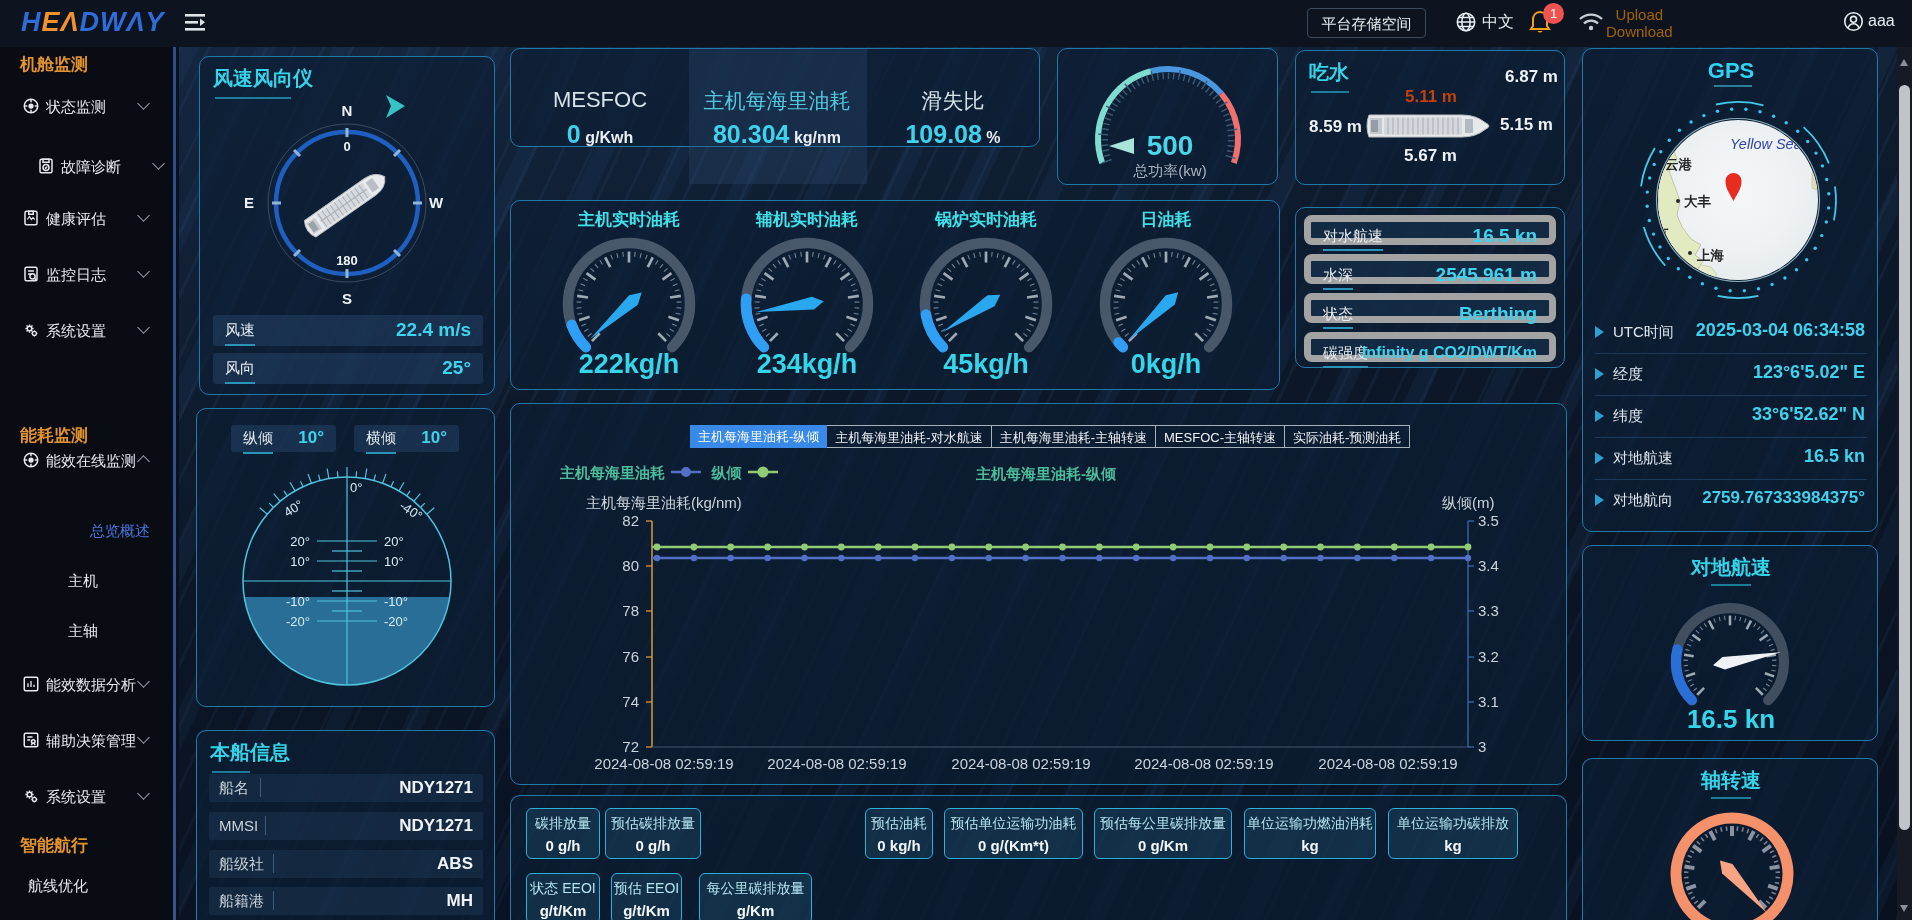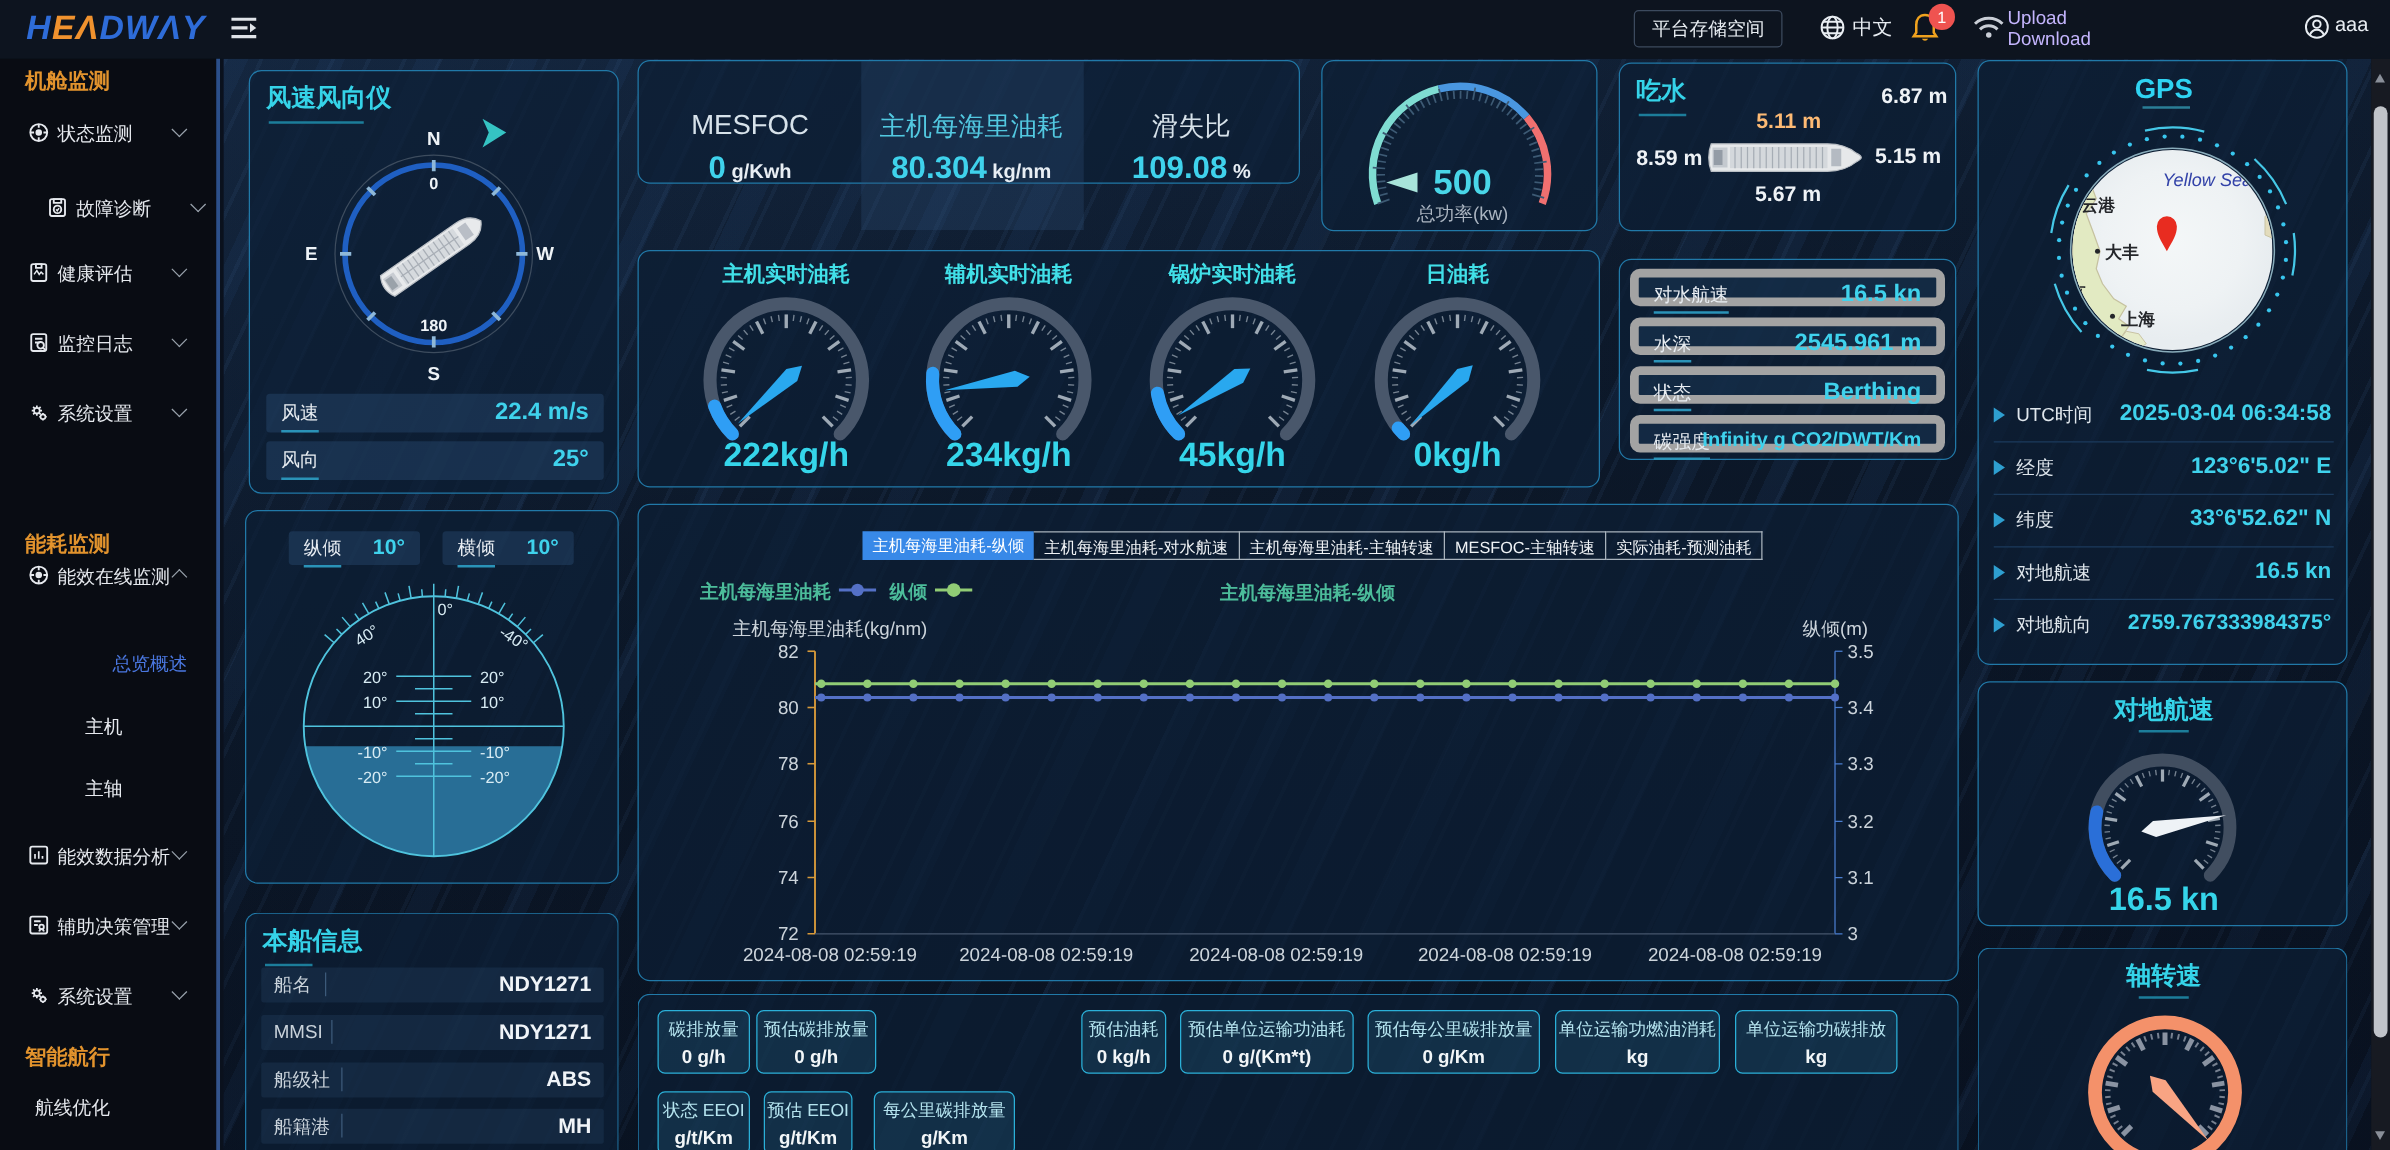--- a/index.html
+++ b/index.html
@@ -83,21 +83,21 @@
     <svg style="position:absolute;left:1528px;top:10px" width="24" height="26" viewBox="0 0 24 26">
         <path d="M12 2 C7.5 2 5 5.5 5 10 L5 16 L3 19 L21 19 L19 16 L19 10 C19 5.5 16.5 2 12 2z" fill="none" stroke="#f0a21e" stroke-width="2"></path>
         <path d="M9.5 21 a2.8 2.8 0 0 0 5 0z" fill="#f0a21e"></path>
       </svg>
     <div style="position:absolute;left:1543px;top:3px;width:21px;height:21px;border-radius:50%;background:#ef5350;color:#fff;font-size:13px;text-align:center;line-height:21px;">1</div>
     <svg style="position:absolute;left:1578px;top:12px" width="26" height="20" viewBox="0 0 26 20">
         <path d="M2 7 A16 16 0 0 1 24 7" fill="none" stroke="#c9ced6" stroke-width="2.4"></path>
         <path d="M6 11.5 A10 10 0 0 1 20 11.5" fill="none" stroke="#c9ced6" stroke-width="2.4"></path>
         <circle cx="13" cy="16" r="2.2" fill="#c9ced6"></circle>
       </svg>
-    <div class="hdr-it" style="left:1606px;top:6px;color:#c4b5fd;font-size:15px;line-height:17px;">Upload<br>Download</div>
+    <div class="hdr-it" style="left:1606px;top:6px;color:#a16207;font-size:15px;line-height:17px;text-align:center;">Upload<br>Download</div>
     <svg style="position:absolute;left:1843px;top:11px" width="21" height="21" viewBox="0 0 24 24" fill="none" stroke="#e8edf2" stroke-width="1.8">
         <circle cx="12" cy="12" r="10"></circle>
         <circle cx="12" cy="9.5" r="3.4"></circle>
         <path d="M5.5 19.5 C7 15.8 9.3 14.6 12 14.6 C14.7 14.6 17 15.8 18.5 19.5"></path>
       </svg>
     <div class="hdr-it" style="left:1868px;top:12px;font-size:16px;">aaa</div>
   </div>
   <div id="sidebar">
     <div class="sbline"></div>
     <div class="sb-head" style="top:6px;">机舱监测</div>
@@ -670,21 +670,21 @@
       </div>
     <div class="mbox" style="left:188px;top:77px;width:113px;height:51px;">
         <div class="l1">每公里碳排放量</div>
         <div class="l2">g/Km</div>
       </div>
   </div>
 
   <div class="panel" id="draft" style="left:1295px;top:50px;width:270px;height:135px;">
     <div class="ptitle" style="left:13px;top:8px;">吃水</div>
     <div style="position:absolute;left:209px;top:16px;color:#eef2f6;font-size:17px;font-weight:bold;">6.87 m</div>
-    <div style="position:absolute;left:109px;top:36px;color:#fdba74;font-size:17px;font-weight:bold;">5.11 m</div>
+    <div style="position:absolute;left:109px;top:36px;color:#c2410c;font-size:17px;font-weight:bold;">5.11 m</div>
     <div style="position:absolute;left:13px;top:66px;color:#eef2f6;font-size:17px;font-weight:bold;">8.59 m</div>
     <div style="position:absolute;left:204px;top:64px;color:#eef2f6;font-size:17px;font-weight:bold;">5.15 m</div>
     <div style="position:absolute;left:108px;top:95px;color:#eef2f6;font-size:17px;font-weight:bold;">5.67 m</div>
     <svg style="position:absolute;left:70px;top:63px;" width="124" height="24" viewBox="0 0 124 24">
       <path d="M3 1 L96 1 Q110 1 119 8.5 Q123 10.5 123 12 Q123 13.5 119 15.5 Q110 23 96 23 L3 23 Q1 18 1 12 Q1 6 3 1z" fill="#e6e8ea" stroke="#b9bec4" stroke-width="1"></path>
       <rect x="4" y="4" width="12" height="16" fill="#c4c9cf"></rect>
       <rect x="5" y="6" width="7" height="12" fill="#949ca6"></rect>
       <rect x="18" y="3.5" width="78" height="17" fill="#d4d8dc"></rect>
       <g stroke="#a6adb5" stroke-width="1">
         <line x1="22" y1="3.5" x2="22" y2="20.5"></line>

